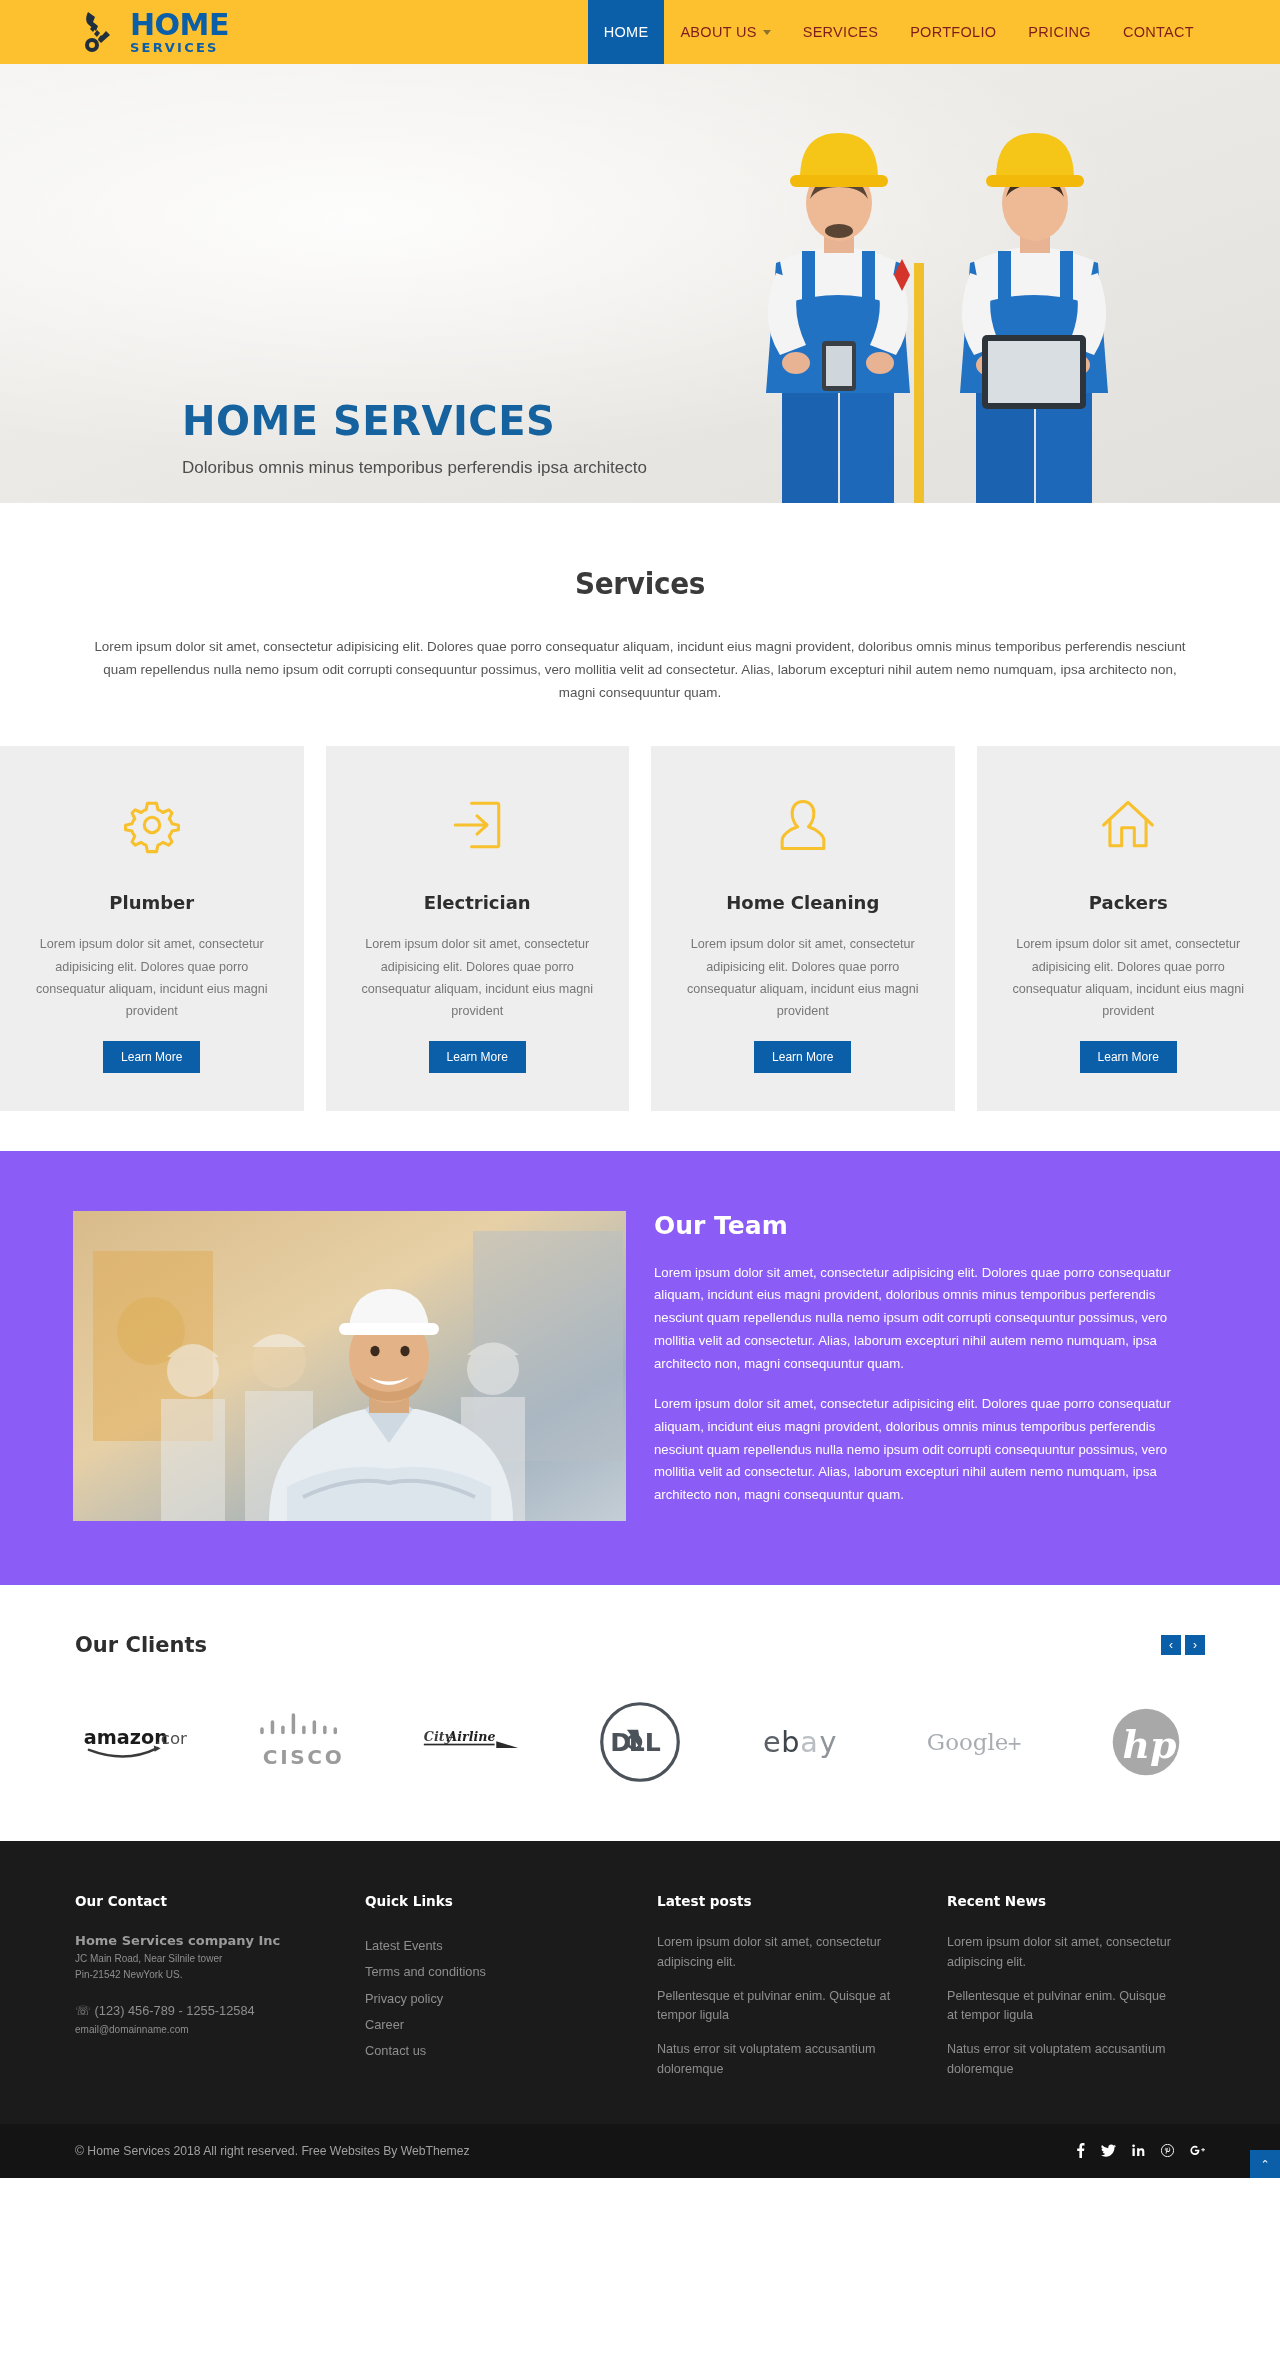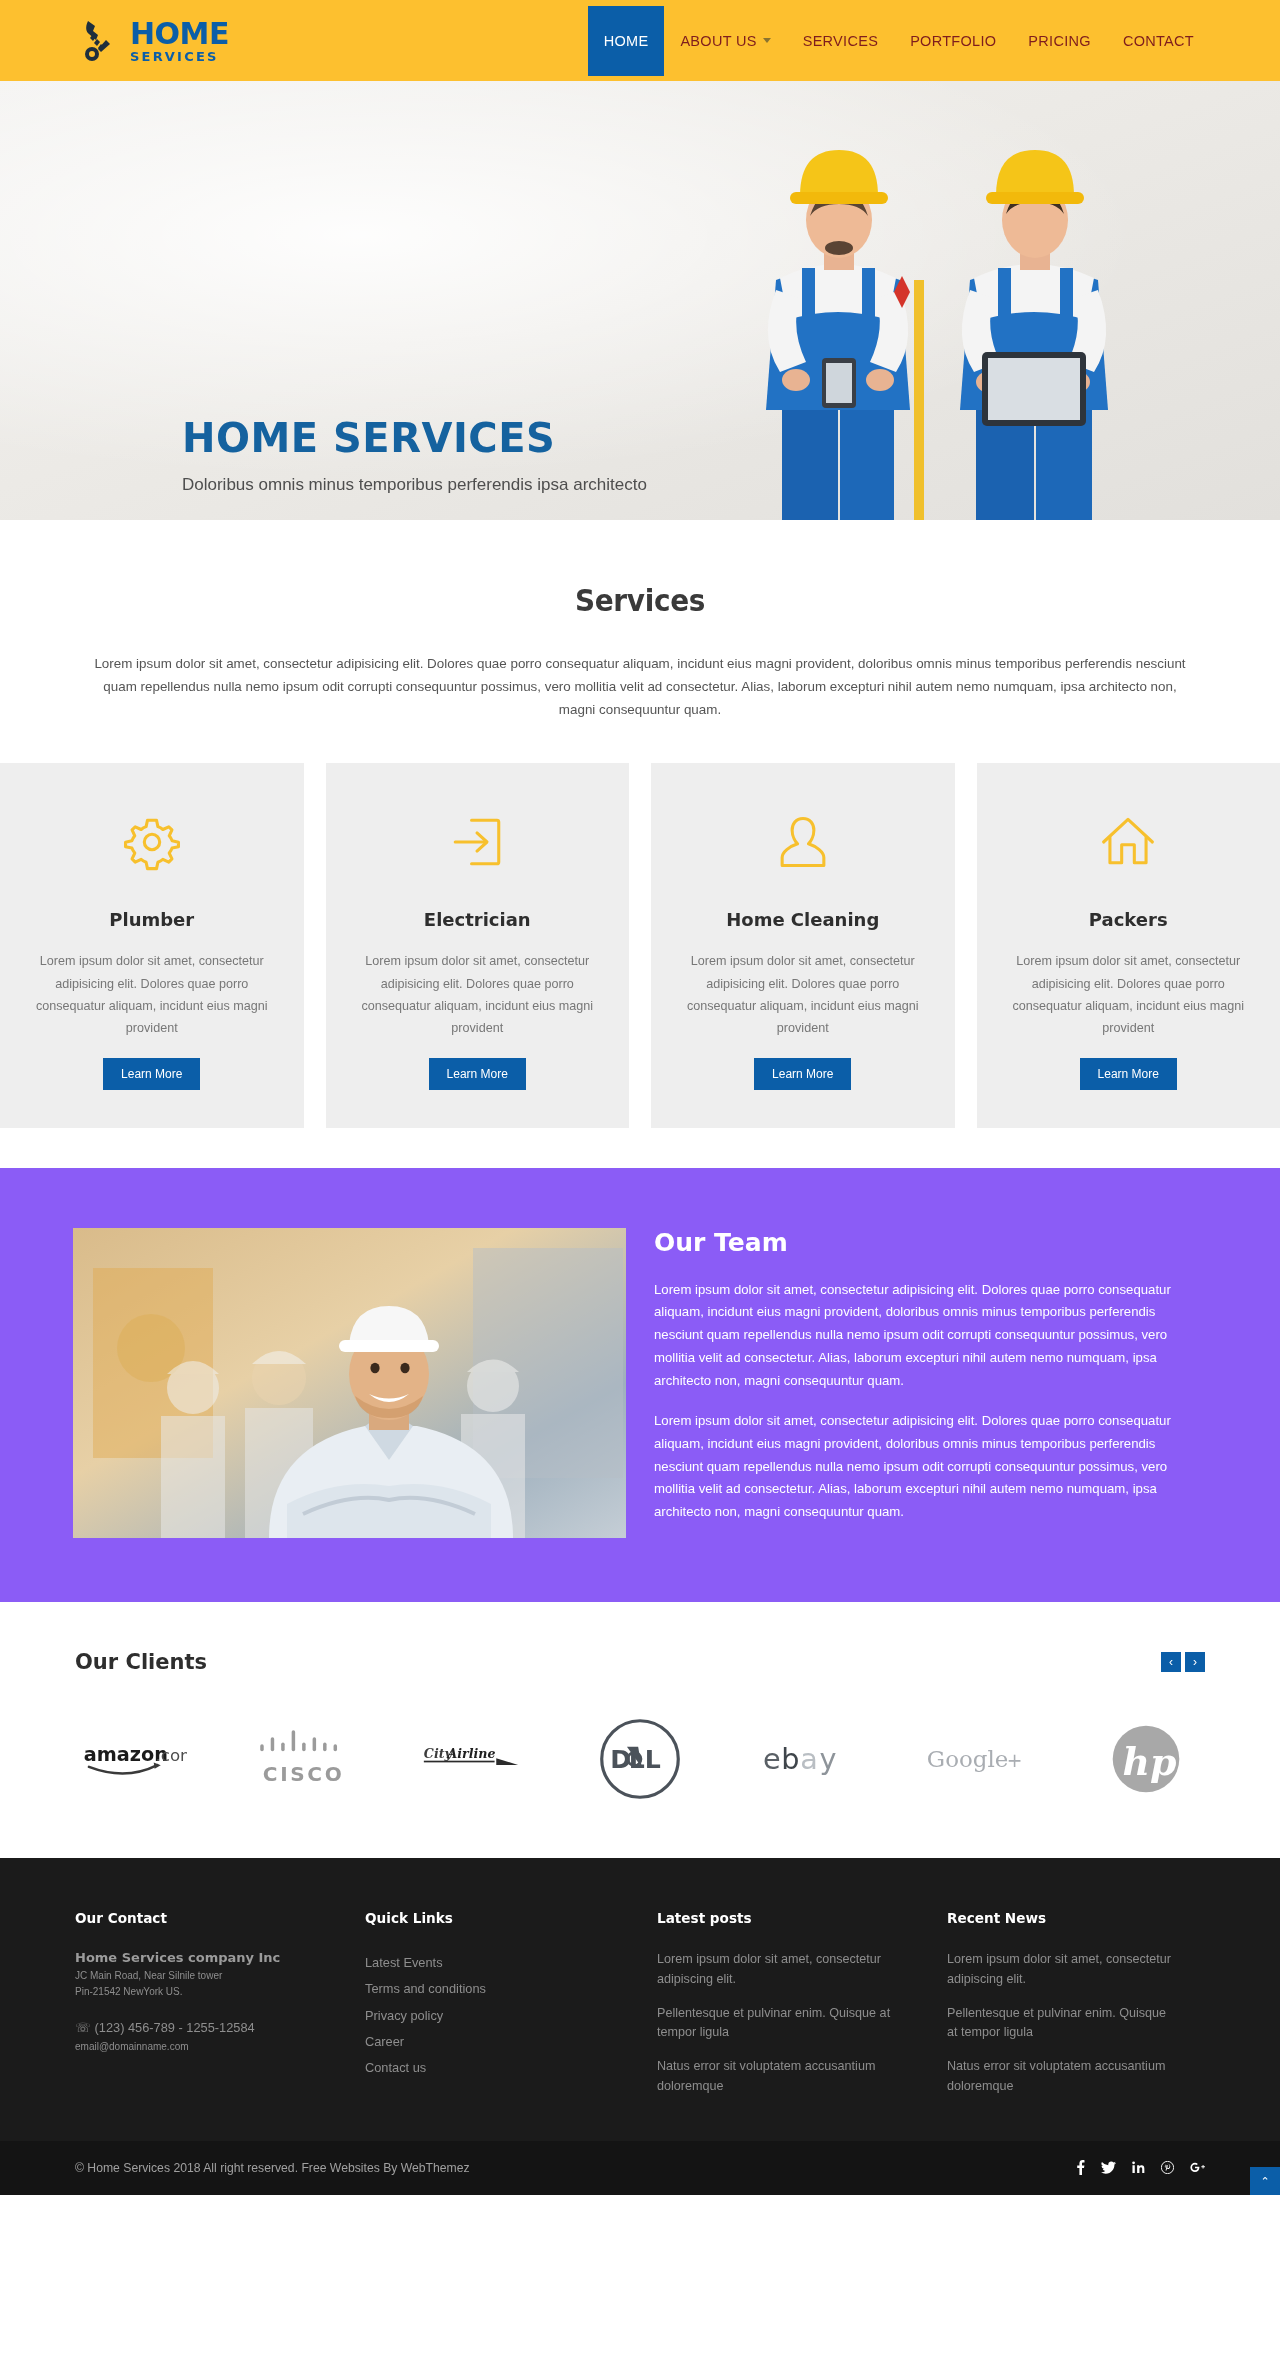--- a/index.html
+++ b/index.html
@@ -8,21 +8,21 @@
     width: 1280px;
     font-family: "Liberation Sans", sans-serif;
     background: #ffffff;
     color: #333;
   }
   .page { width: 1280px; position: relative; overflow: hidden; }
 
   
   .header {
     background: #fdc02f;
-    height: 81px;
+    height: 64px;
     display: flex;
     align-items: center;
     justify-content: space-between;
     padding: 0 0 0 0;
     position: relative;
   }
   .logo-wrap {
     display: flex;
     align-items: center;
     margin-left: 82px;

